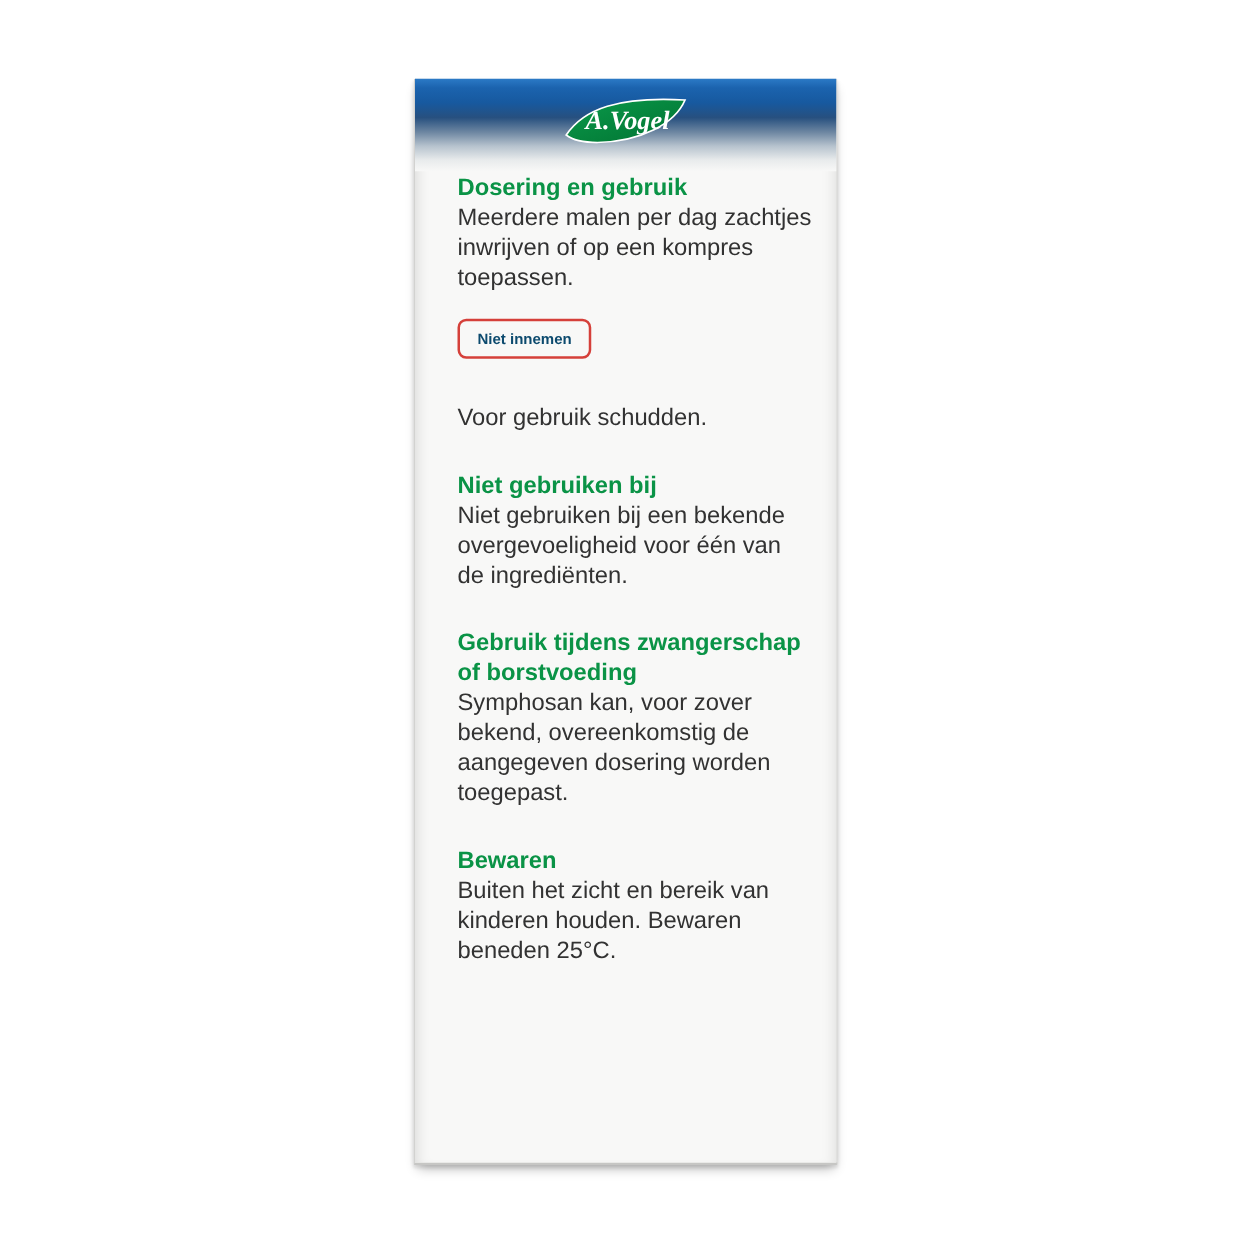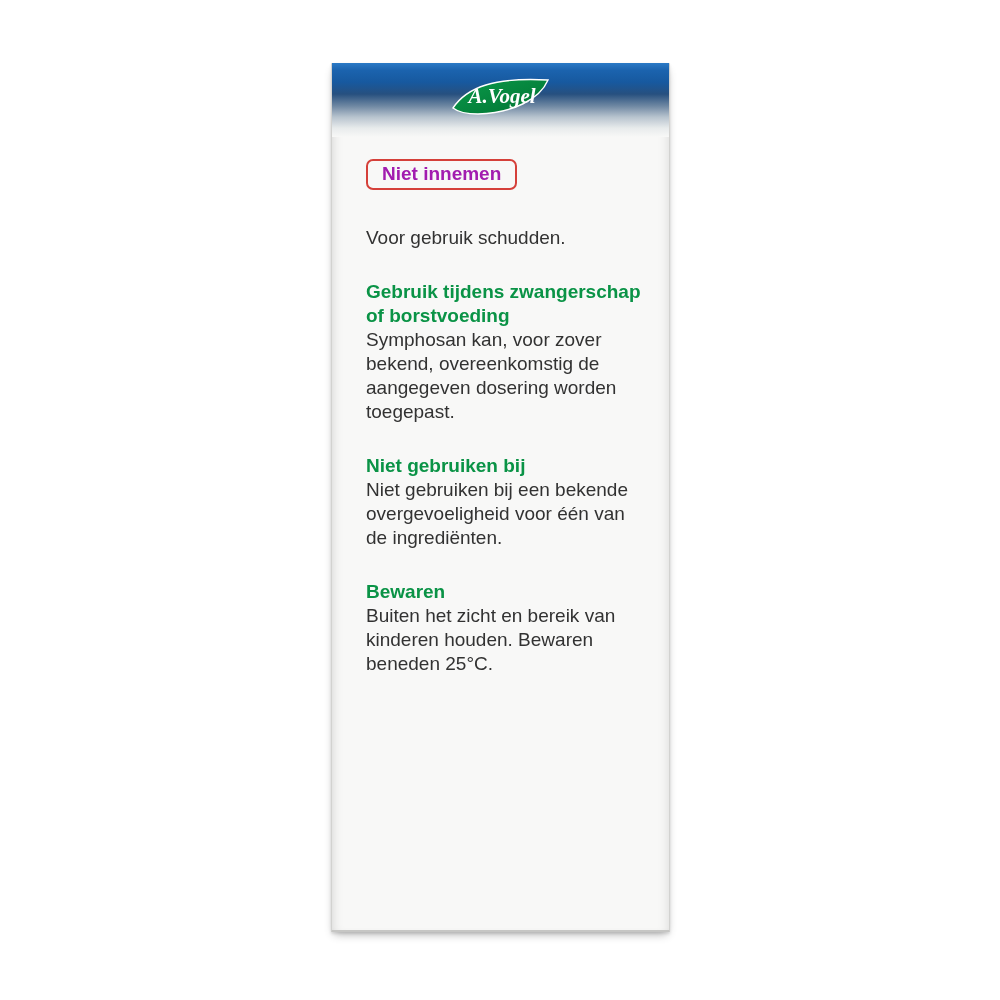--- a/index.html
+++ b/index.html
@@ -95,22 +95,22 @@
   .warning {
     display: inline-block;
     margin-top: 20px;
     padding: 1px 14px 2px 14px;
     border: 2px solid #d5403a;
     border-radius: 7px;
     background: #f8f8f7;
   }
   .warning span {
     font-weight: bold;
-    color: #a21caf;
-    font-size: 19px;
+    color: #0c4a6e;
+    font-size: 12px;
     line-height: 24px;
   }
 
   .note { margin-top: 36px; }
 </style>
 </head>
 <body>
 
 <div class="stage">
 
@@ -126,41 +126,47 @@
             <stop offset="1" stop-color="#007231"></stop>
           </linearGradient>
         </defs>
         <path d="M2,33 C16,12 44,2 97,5 C89,24 62,38 27,39 C16,39 7,37 2,33 Z" fill="url(#leafg)" stroke="#ffffff" stroke-width="1.4"></path>
         <text x="51" y="28" text-anchor="middle" font-size="21" fill="#ffffff">A.Vogel</text>
       </svg>
     </div>
 
     <div class="content">
 
+      <div class="sec first">
+        <h2>Dosering en gebruik</h2>
+        <p>Meerdere malen per dag zachtjes
+inwrijven of op een kompres
+toepassen.</p>
+      </div>
 
       <div class="warning">
         <span>Niet innemen</span>
       </div>
 
       <p class="note">Voor gebruik schudden.</p>
 
       <div class="sec">
+        <h2>Niet gebruiken bij</h2>
+        <p>Niet gebruiken bij een bekende
+overgevoeligheid voor één van
+de ingrediënten.</p>
+      </div>
+
+      <div class="sec">
         <h2>Gebruik tijdens zwangerschap
 of borstvoeding</h2>
         <p>Symphosan kan, voor zover
 bekend, overeenkomstig de
 aangegeven dosering worden
 toegepast.</p>
-      </div>
-
-      <div class="sec">
-        <h2>Niet gebruiken bij</h2>
-        <p>Niet gebruiken bij een bekende
-overgevoeligheid voor één van
-de ingrediënten.</p>
       </div>
 
       <div class="sec">
         <h2>Bewaren</h2>
         <p>Buiten het zicht en bereik van
 kinderen houden. Bewaren
 beneden 25°C.</p>
       </div>
 
     </div>

